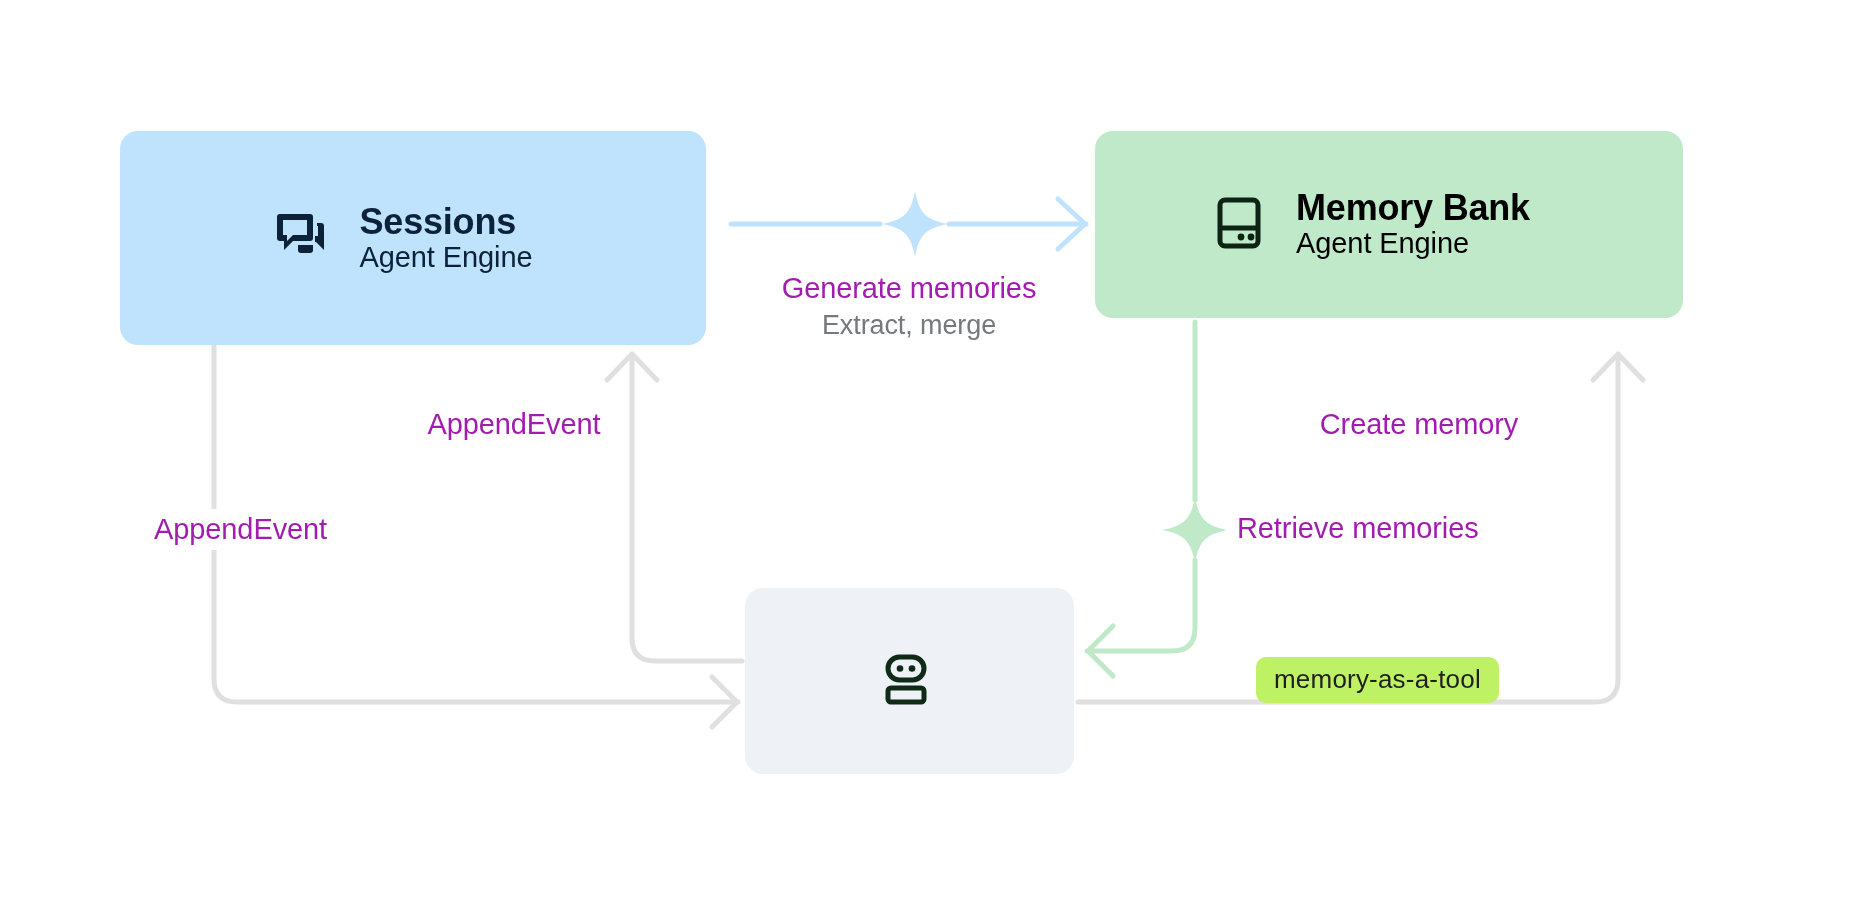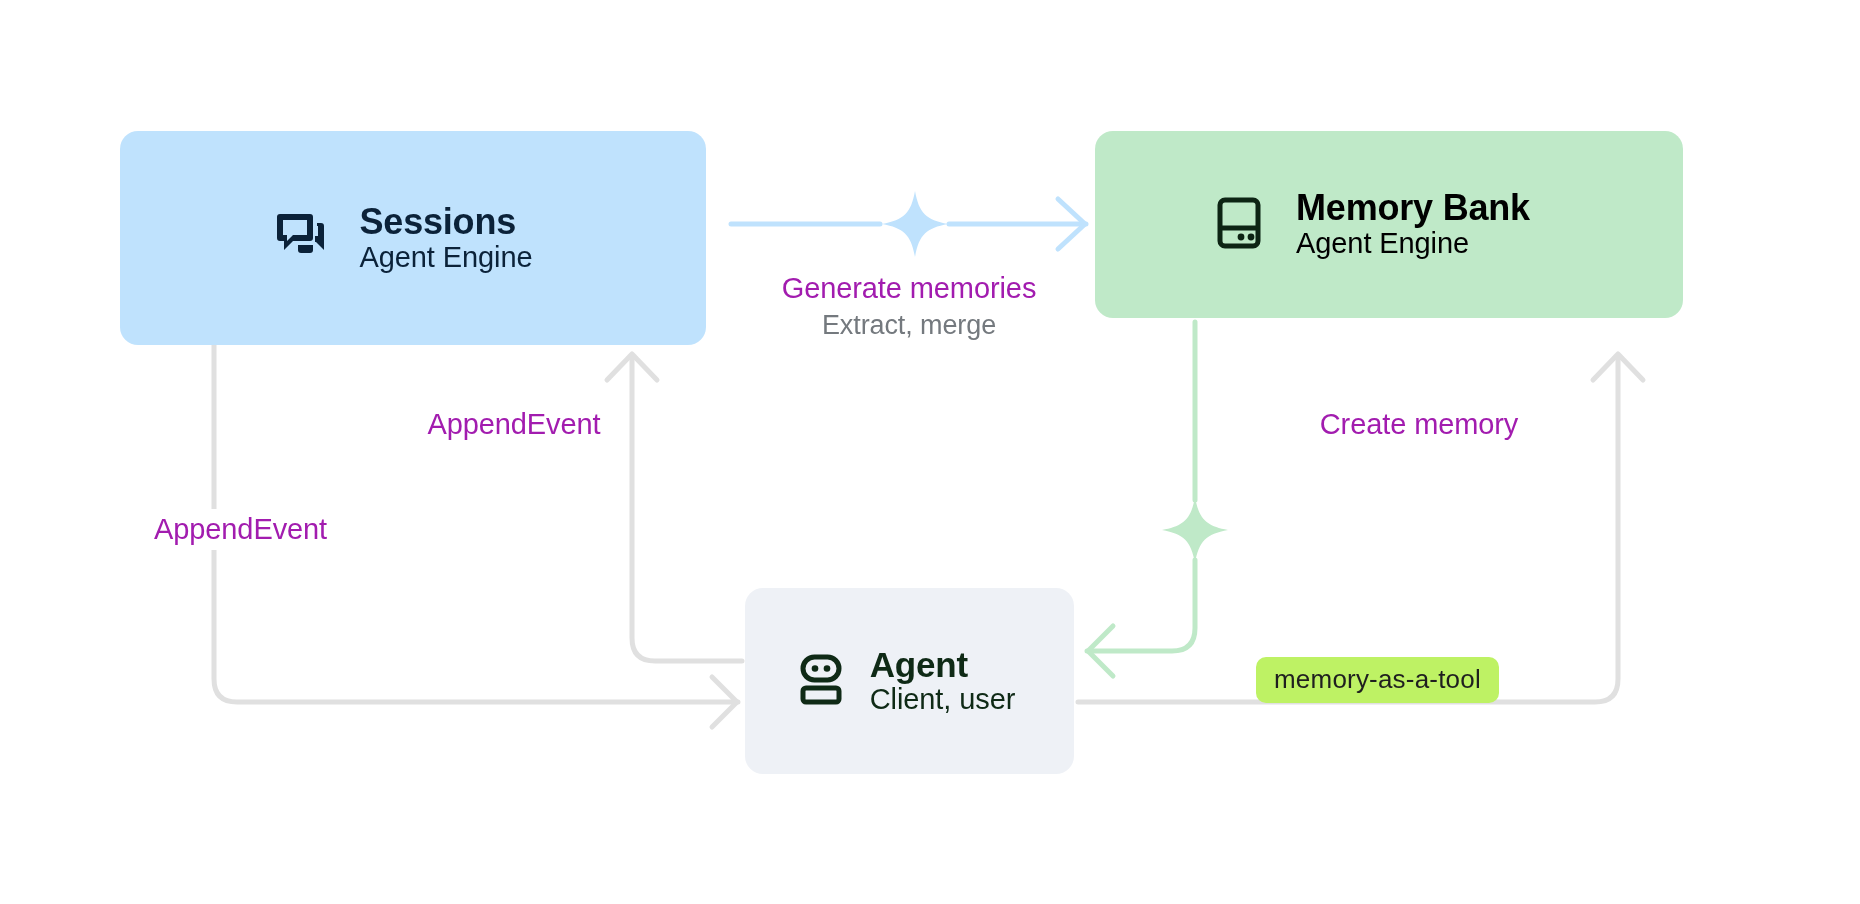--- a/index.html
+++ b/index.html
@@ -203,33 +203,30 @@
   <div class="node" id="node-agent">
     <div class="node-inner">
       <span class="node-icon">
         <svg width="50" height="54" viewBox="0 0 50 54" aria-hidden="true">
           <rect x="7" y="5" width="36" height="23" rx="11.5" ry="11.5" fill="none" stroke="#0f2a16" stroke-width="5"></rect>
           <circle cx="19" cy="16.5" r="3.3" fill="#0f2a16"></circle>
           <circle cx="31" cy="16.5" r="3.3" fill="#0f2a16"></circle>
           <rect x="7" y="36" width="36" height="14" rx="3" ry="3" fill="none" stroke="#0f2a16" stroke-width="5"></rect>
         </svg>
       </span>
-      <span class="node-text">
-        <span class="node-title">Agent</span>
-        <span class="node-sub">Client, user</span>
-      </span>
     </div>
   </div>
 
   <div class="edge-label centered" id="lbl-generate">Generate memories</div>
 
   <div class="edge-label sub centered" id="lbl-extract">Extract, merge</div>
 
   <div class="edge-label centered" id="lbl-appendevent">AppendEvent</div>
 
   <div class="edge-label" id="lbl-listevents">AppendEvent</div>
 
   <div class="edge-label centered" id="lbl-creatememory">Create memory</div>
 
+  <div class="edge-label" id="lbl-retrieve">Retrieve memories</div>
 
   <div class="pill" id="pill-tool">memory-as-a-tool</div>
 
 </div>
 
 </body></html>

